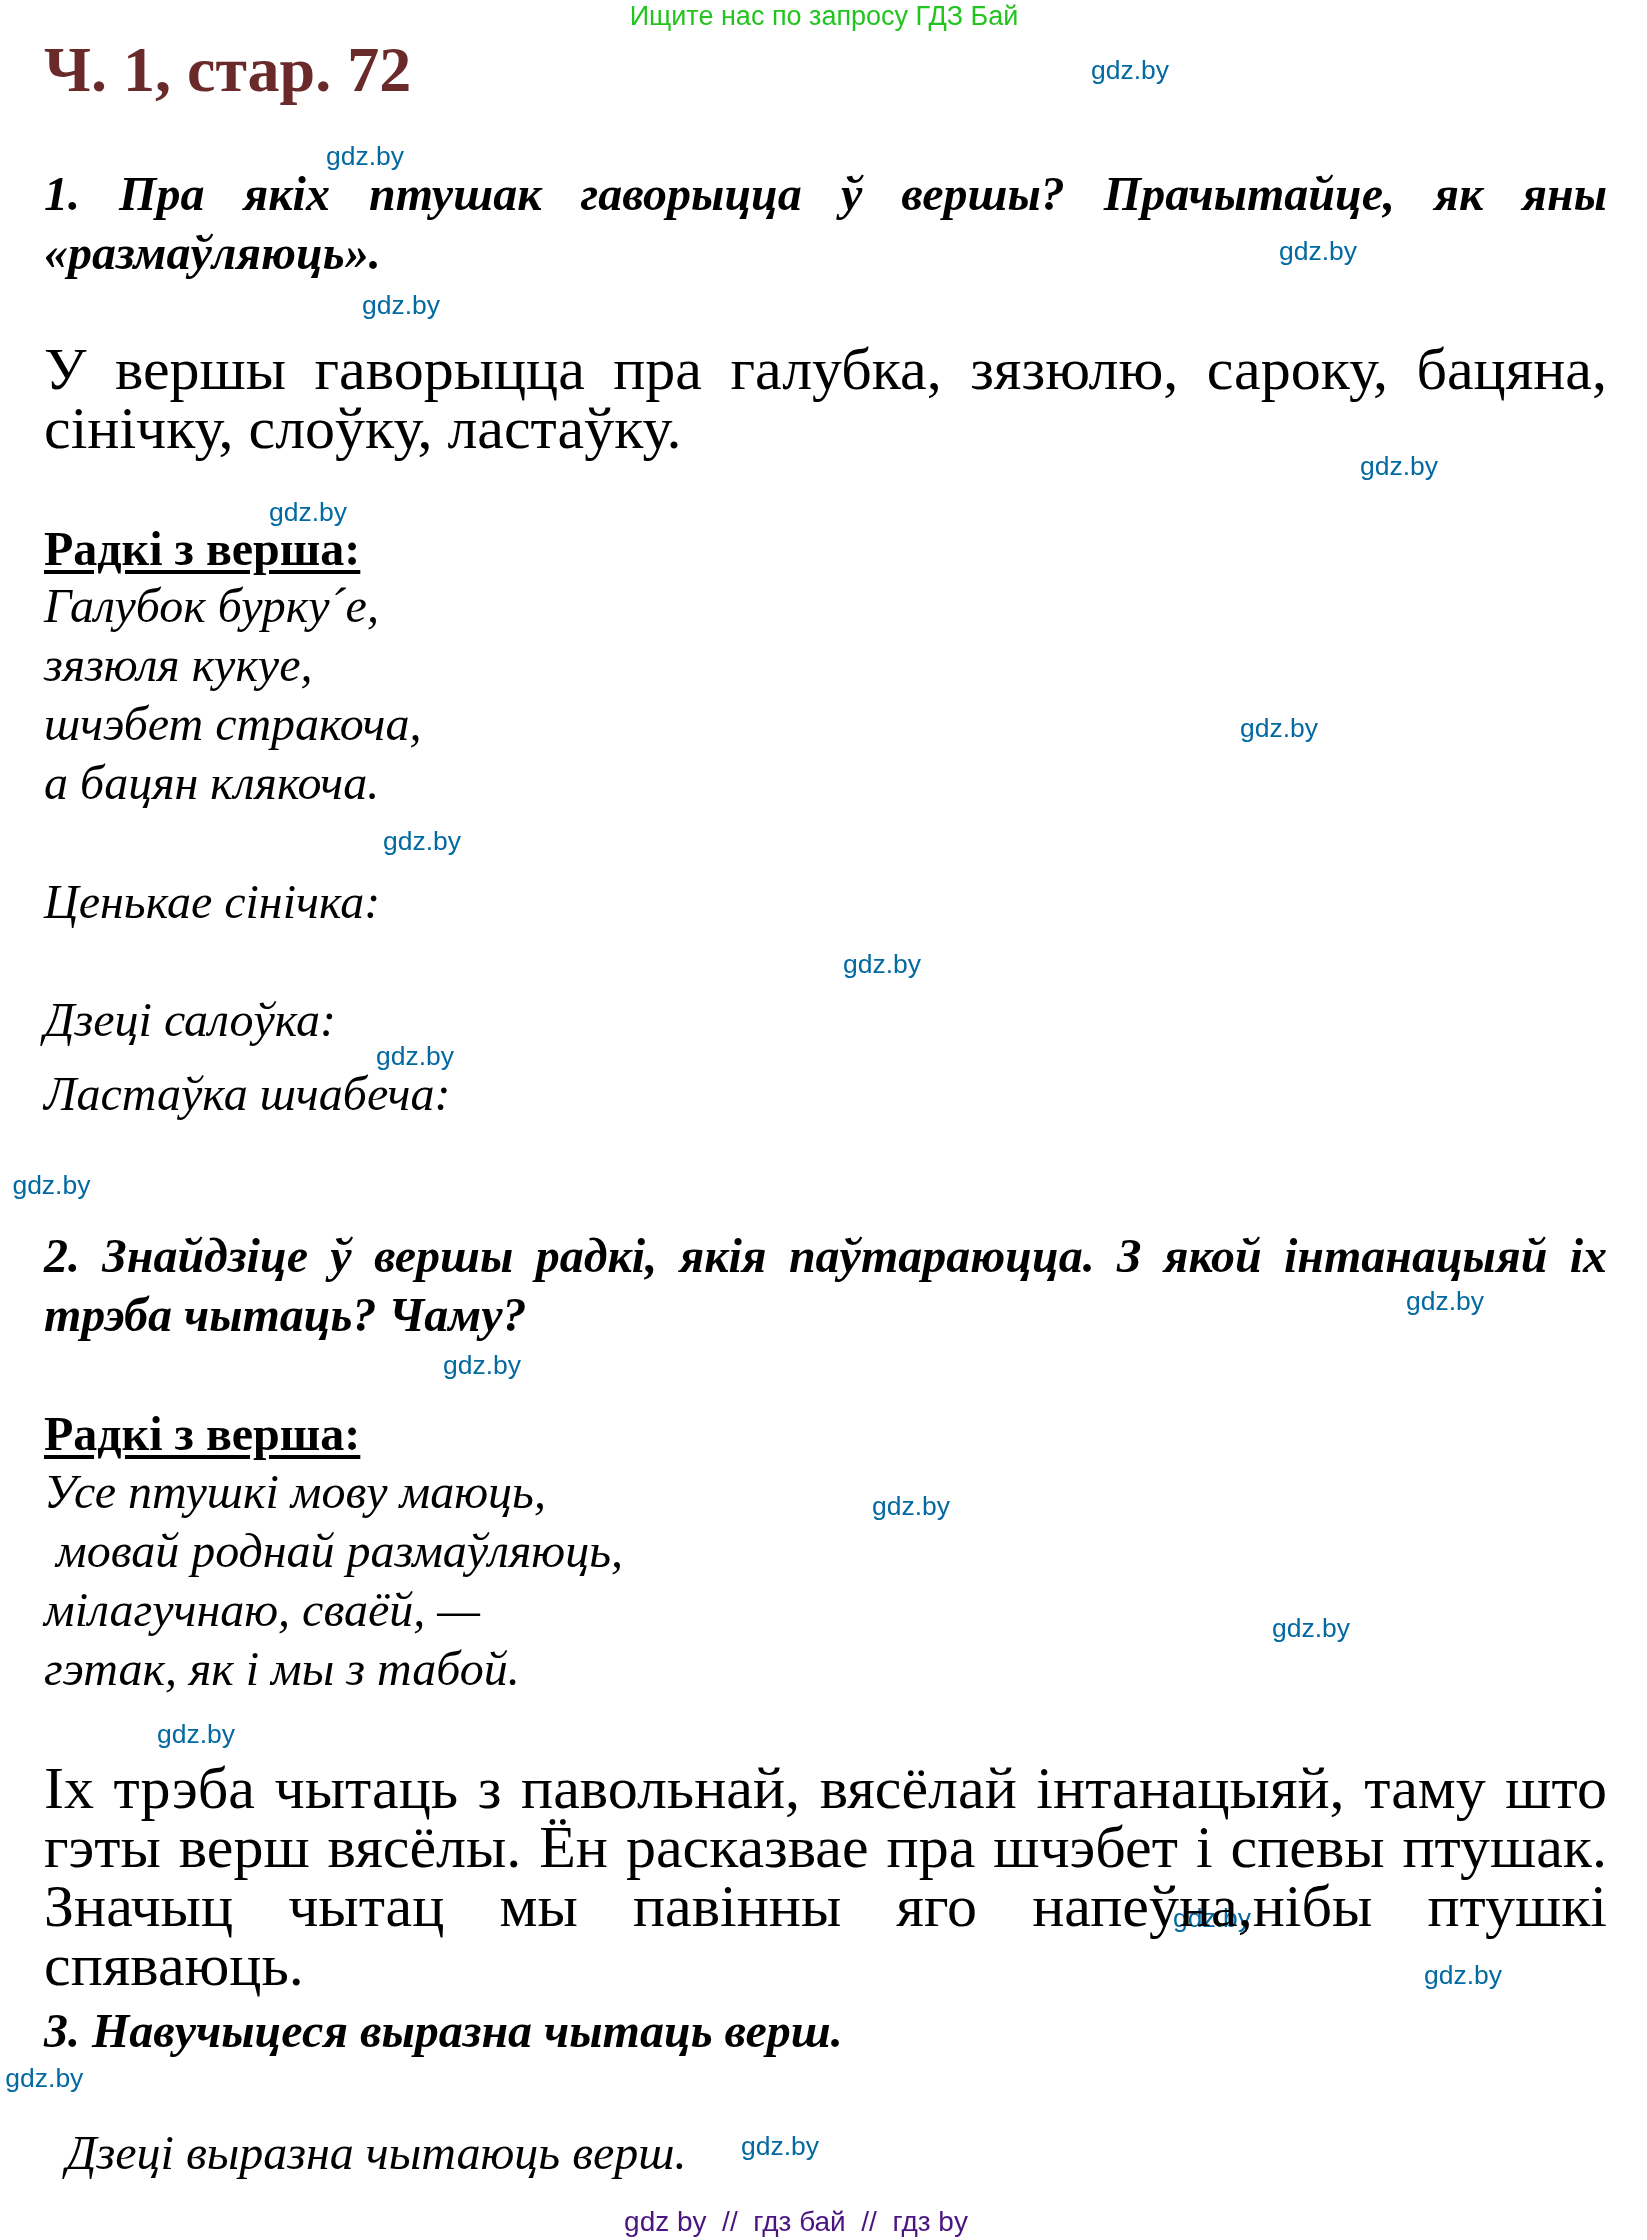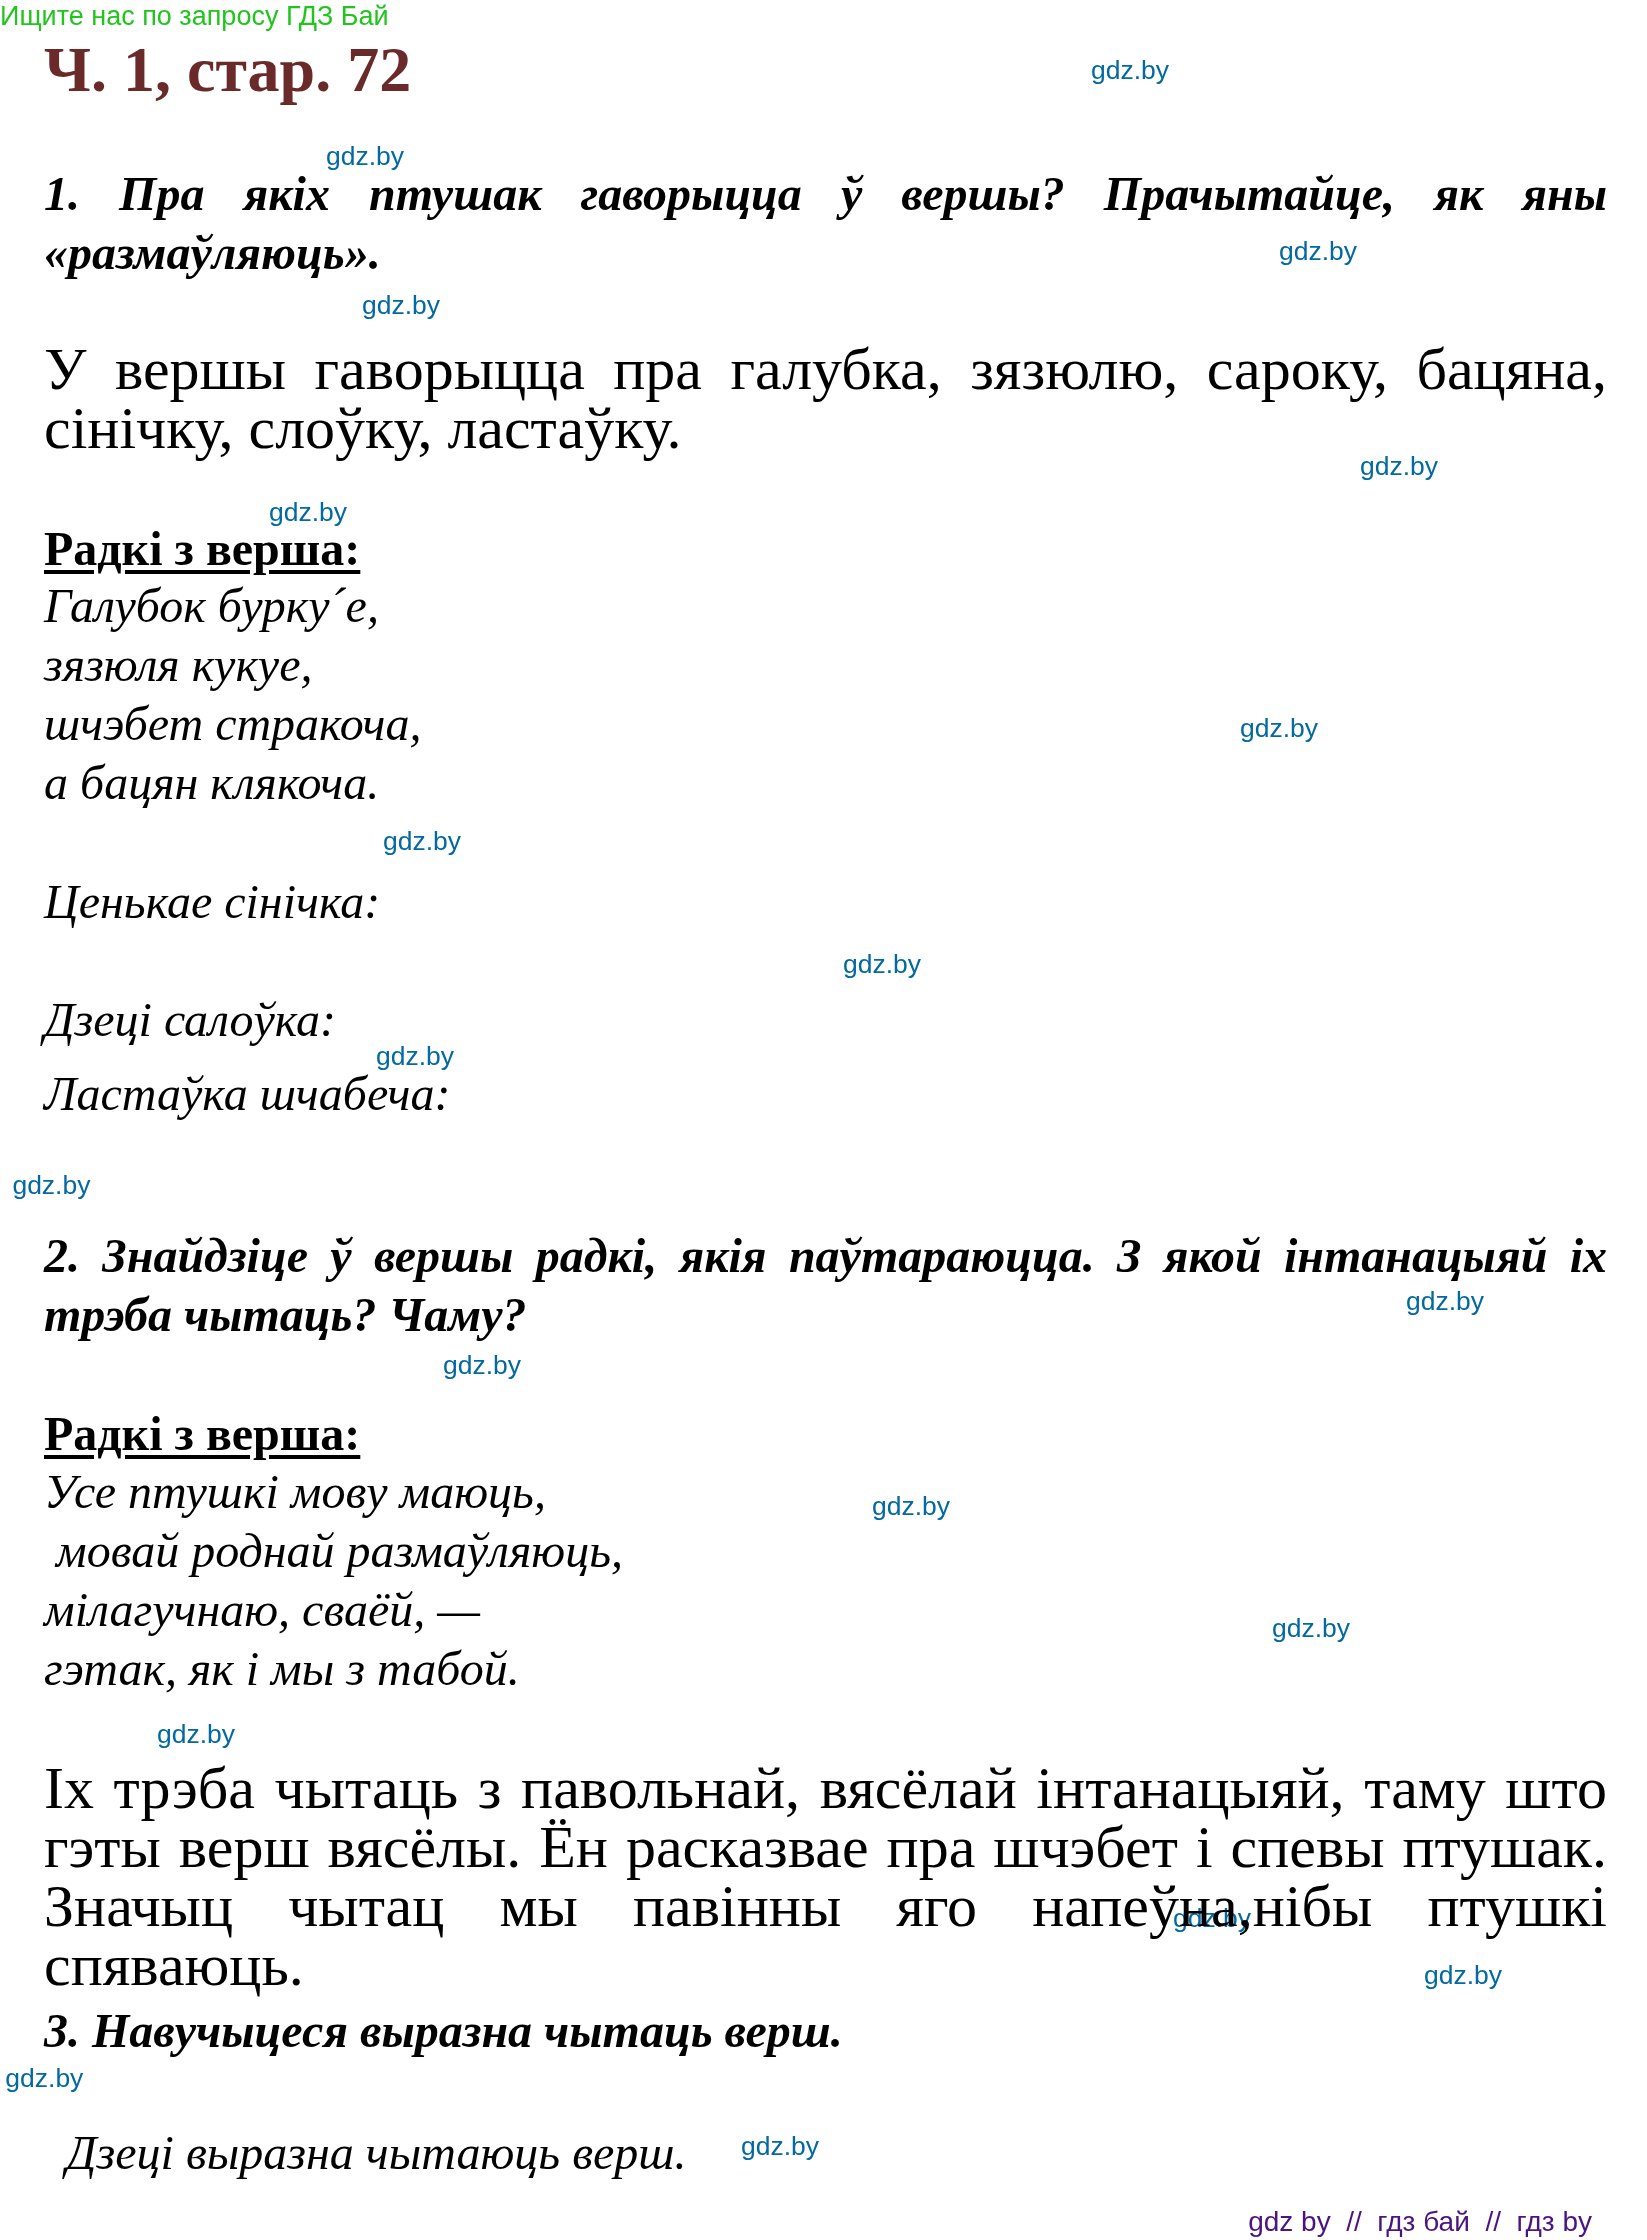--- a/index.html
+++ b/index.html
@@ -1,30 +1,30 @@
 <!DOCTYPE html>
 <html style="font-size:14px"><head>
 <meta charset="utf-8">
 <style>
   html, body { margin: 0; padding: 0; background: #ffffff; }
   body { width: 1648px; height: 2241px; position: relative; overflow: hidden;
          font-family: "Liberation Serif", serif; color: #000; }
   .abs { position: absolute; white-space: nowrap; }
-  .promo { left: 0; width: 1648px; top: 0; font-family: "Liberation Sans", sans-serif;
+  .promo { left: 0; width: 1648px; top: 0; text-align: center; font-family: "Liberation Sans", sans-serif;
            font-size: 27px; color: #22c51e; line-height: 32px; }
   .title { left: 44px; top: 41px; font-size: 64px; font-weight: bold; color: #6b2a2a; line-height: 58px; }
   .wm { font-family: "Liberation Sans", sans-serif; font-size: 26.5px; color: #0369a1; line-height: 30px; }
   .q { left: 44px; width: 1563px; font-size: 48px; font-weight: bold; font-style: italic; line-height: 59px;
        text-align: justify; text-align-last: left; white-space: normal; }
   .p { left: 44px; width: 1563px; font-size: 60px; line-height: 59px; text-align: justify; white-space: normal; }
   .line { left: 44px; font-size: 48px; line-height: 59px; font-style: italic; }
   .sub { left: 44px; font-size: 48px; font-weight: bold; text-decoration: underline; text-decoration-thickness: 3.5px;
          text-underline-offset: 5.3px; line-height: 59px; }
   .ital { font-style: italic; margin-left: 22px; }
-  .footer { left: 0; width: 1592px; top: 2206px; text-align: right; font-family: "Liberation Sans", sans-serif;
+  .footer { left: 0; width: 1592px; top: 2206px; text-align: center; font-family: "Liberation Sans", sans-serif;
             font-size: 28px; color: #4a1580; line-height: 32px; }
 </style>
 </head>
 <body>
 
 <div class="abs promo">Ищите нас по запросу ГДЗ Бай</div>
 
 <div class="abs title">Ч. 1, стар. 72</div>
 
 <div class="abs wm" style="left:1091px;top:55px">gdz.by</div>

